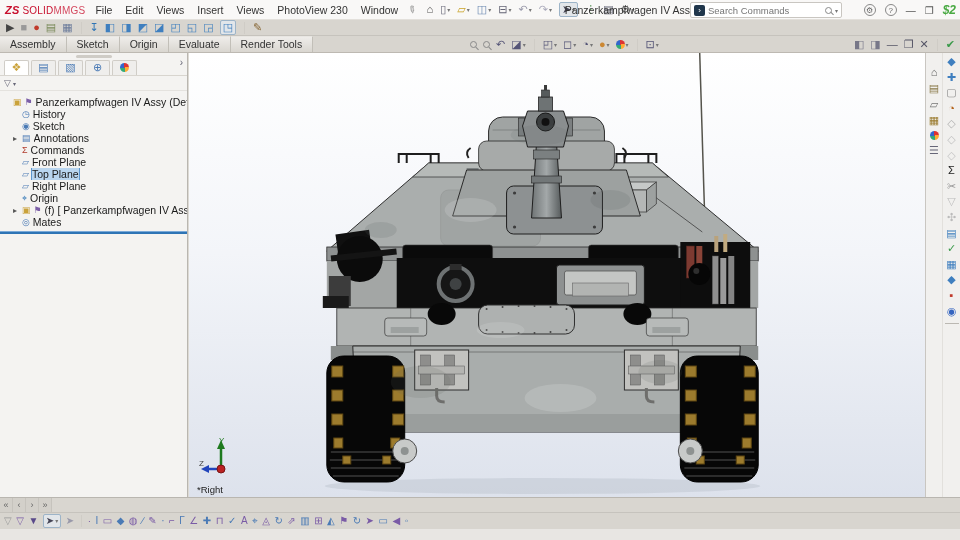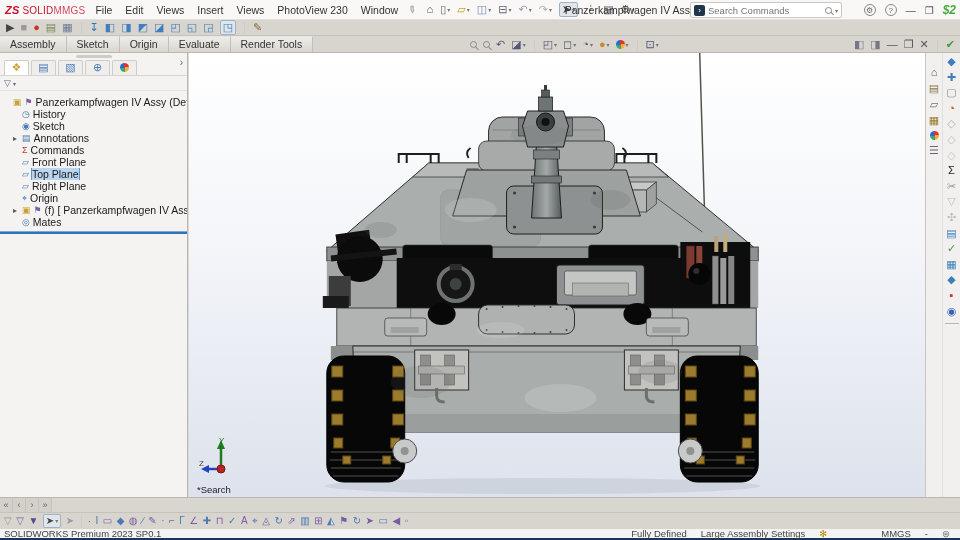--- a/index.html
+++ b/index.html
@@ -584,21 +584,21 @@
 
       <svg id="triad" width="48" height="44" viewBox="0 0 48 44">
         <line x1="22" y1="34" x2="22" y2="12" stroke="#1e7a1e" stroke-width="2.5"></line>
         <polygon points="22,5 18,14 26,14" fill="#1e7a1e"></polygon>
         <text x="20" y="8" font-size="8" fill="#1e7a1e" font-family="Liberation Sans">Y</text>
         <line x1="22" y1="34" x2="8" y2="34" stroke="#2244bb" stroke-width="2.5"></line>
         <polygon points="2,34 10,30 10,38" fill="#2244bb"></polygon>
         <text x="0" y="31" font-size="8" fill="#444" font-family="Liberation Sans">Z</text>
         <circle cx="22" cy="34" r="4" fill="#bb2222" stroke="#7a1515" stroke-width="1"></circle>
       </svg>
-      <div id="orient-label">*Search</div>
+      <div id="orient-label">*Right</div>
     </div>
 
     <div id="rightstrip">
       <div id="tptabs">
           <span class="tbi">
             <span class="g" style="color: rgb(102, 102, 102);">⌂</span>
           </span>
           <span class="tbi">
             <span class="g" style="color: rgb(138, 122, 74);">▤</span>
           </span>
@@ -778,24 +778,13 @@
         <span class="g" style="color: rgb(74, 122, 181);">▭</span>
       </span>
       <span class="tbi">
         <span class="g" style="color: rgb(122, 91, 166);">◀</span>
       </span>
       <span class="tbi">
         <span class="g" style="color: rgb(74, 122, 181);">◦</span>
       </span>
     </div>
 
-  <div id="statusbar">
-    <span>SOLIDWORKS Premium 2023 SP0.1</span>
-    <div id="status-right">
-      <span>Fully Defined</span>
-      <span>Large Assembly Settings</span>
-      <span style="color:#b58500">✻</span>
-      <span style="margin-left:40px">MMGS</span>
-      <span>-</span>
-      <span style="color:#777">⊛</span>
-    </div>
-  </div>
 </div>
 
 </body></html>

